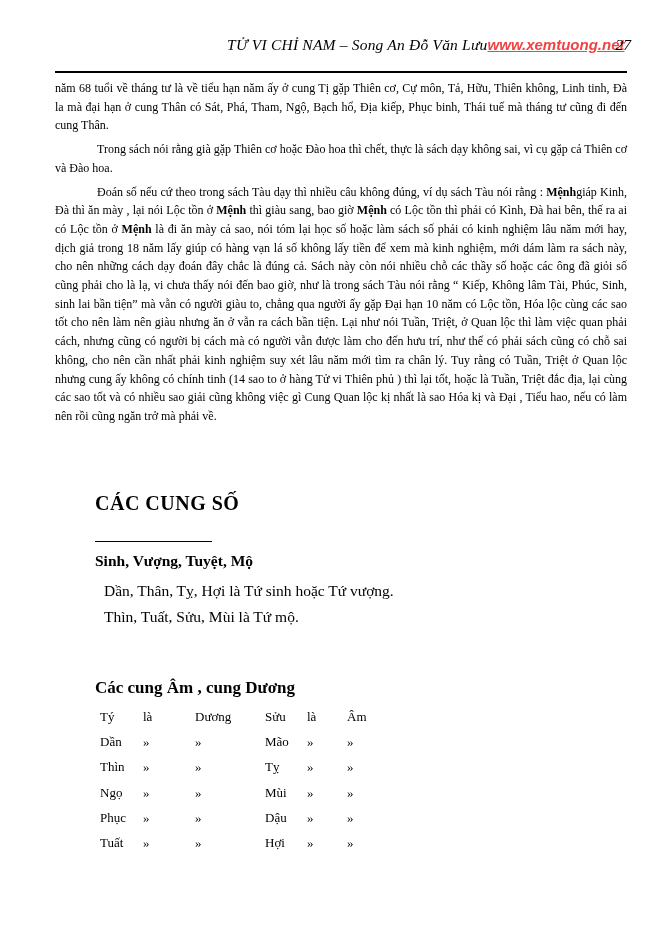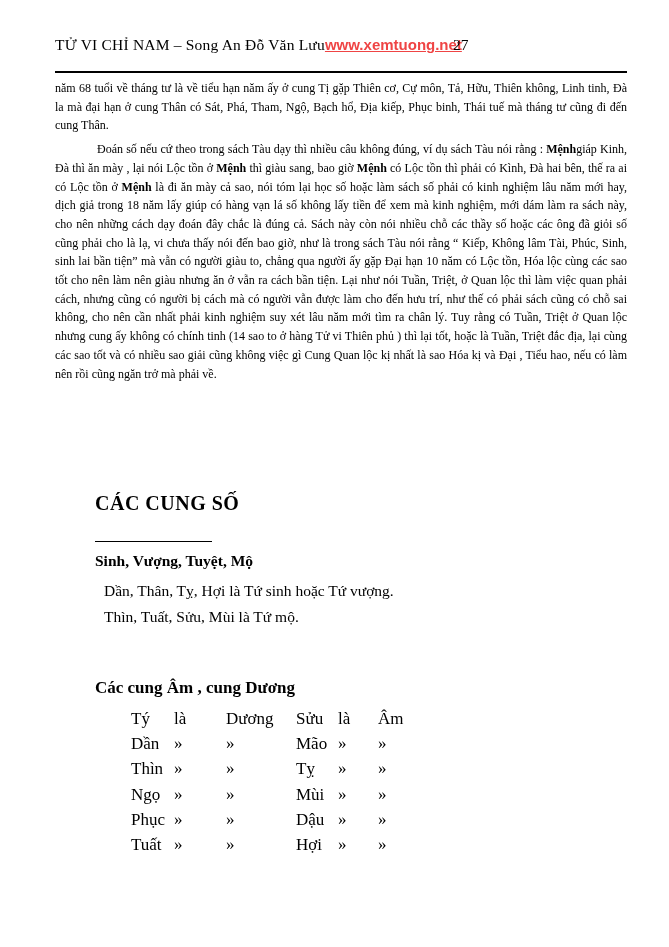--- a/index.html
+++ b/index.html
@@ -13,23 +13,24 @@
     color: #000000;
     overflow: hidden;
   }
   
   .header {
     position: absolute;
     top: 36px;
     left: 55px;
     right: 38px;
     display: flex;
-    justify-content: flex-start;
+    justify-content: flex-end;
     align-items: baseline;
     font-size: 15.5px;
+    font-style: italic;
   }
   .header-title { letter-spacing: 0.2px; }
   .header-right { display: flex; align-items: baseline; white-space: nowrap; }
   .site-url {
     font-family: "Liberation Sans", sans-serif;
     font-weight: bold;
     font-size: 15px;
     text-decoration: underline;
     cursor: pointer;
   }
@@ -93,24 +94,23 @@
     position: absolute;
     top: 678px;
     left: 95px;
     font-size: 17px;
     font-weight: bold;
   }
   .am-duong-table {
     position: absolute;
     top: 709px;
     left: 100px;
-    font-size: 17px;
+    font-size: 13px;
     display: grid;
     grid-auto-rows: 25.2px;
-    margin-left: 31px;
   }
   .t-row {
     display: grid;
     grid-template-columns: 43px 52px 70px 42px 40px 50px;
     align-items: start;
   }
   .t-cell { white-space: nowrap; }
 </style>
 </head>
 <body>
@@ -122,20 +122,21 @@
     <span class="header-right">
       <span class="site-url" style="color: #ef4444;">www.xemtuong.net</span>
       <span class="page-num">27</span>
     </span>
   </div>
 
   <div class="header-rule"></div>
 
   <div class="body-text">
       <p><span>năm 68 tuổi về tháng tư là về tiểu hạn năm ấy ở cung Tị gặp Thiên cơ, Cự môn, Tả, Hữu, Thiên không, Linh tinh, Đà la mà đại hạn ở cung Thân có Sát, Phá, Tham, Ngộ, Bạch hổ, Địa kiếp, Phục binh, Thái tuế mà tháng tư cũng đi đến cung Thân.</span></p>
+      <p class="indent"><span>Trong sách nói rằng già gặp Thiên cơ hoặc Đào hoa thì chết, thực là sách dạy không sai, vì cụ gặp cả Thiên cơ và Đào hoa.</span></p>
       <p class="indent"><span>Đoán số nếu cứ theo trong sách Tàu dạy thì nhiều câu không đúng, ví dụ sách Tàu nói rằng : </span><b>Mệnh</b><span>giáp Kinh, Đà thì ăn mày , lại nói Lộc tồn  ở </span><b>Mệnh</b><span> thì giàu sang, bao giờ </span><b>Mệnh</b><span> có Lộc tồn thì phải có Kình, Đà hai bên, thế ra ai có Lộc tồn ở </span><b>Mệnh</b><span> là đi ăn mày cả sao, nói tóm lại học số hoặc làm sách số phải có kinh nghiệm lâu năm mới hay, dịch giả trong 18 năm lấy giúp có hàng vạn lá số không lấy tiền để xem mà kinh nghiệm, mới dám làm ra sách này, cho nên những cách dạy đoán đây chắc là đúng cả. Sách này còn nói nhiều chỗ các thầy số hoặc các ông đã giỏi số cũng phải cho là lạ, vi chưa thấy nói đến bao giờ, như  là trong sách Tàu nói rằng “ Kiếp, Không lâm Tài, Phúc, Sinh, sinh lai bần tiện” mà vẫn có người giàu to, chẳng qua người ấy gặp Đại hạn 10 năm có Lộc tồn, Hóa lộc cùng các sao tốt cho nên làm nên giàu nhưng ăn ở vẫn ra cách bần tiện. Lại như nói Tuần, Triệt, ở Quan lộc thì làm việc quan phải cách, nhưng cũng có người bị cách mà có người vẫn được làm cho đến hưu trí, như thế có phải sách cũng có chỗ sai không, cho nên cần nhất phải kinh nghiệm suy xét lâu năm mới tìm ra chân lý. Tuy rằng có Tuần, Triệt ở Quan lộc nhưng cung ấy không có chính tinh (14 sao to ở hàng Tử vi Thiên phủ ) thì lại tốt, hoặc là Tuần, Triệt đắc địa, lại cùng các sao tốt và có nhiều sao giải cũng không việc gì Cung Quan lộc kị nhất là sao Hóa kị và Đại , Tiểu hao, nếu có làm nên rồi cũng ngăn trở mà phải về.</span></p>
     </div>
 
   <div class="h1">CÁC CUNG SỐ</div>
 
   <div class="h1-rule"></div>
 
   <div class="h2">Sinh, Vượng, Tuyệt, Mộ</div>
 
   <div class="sinh-lines">

